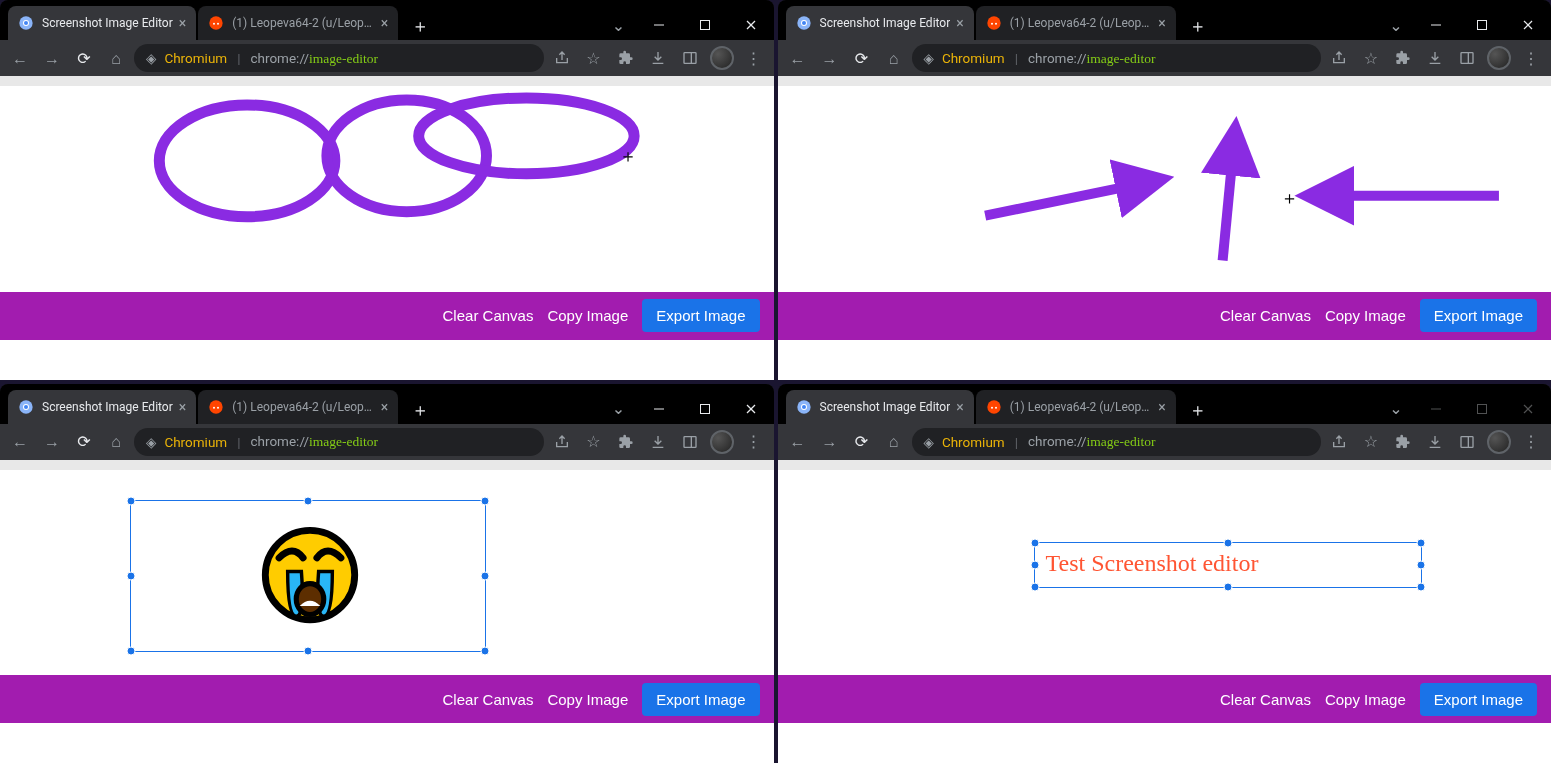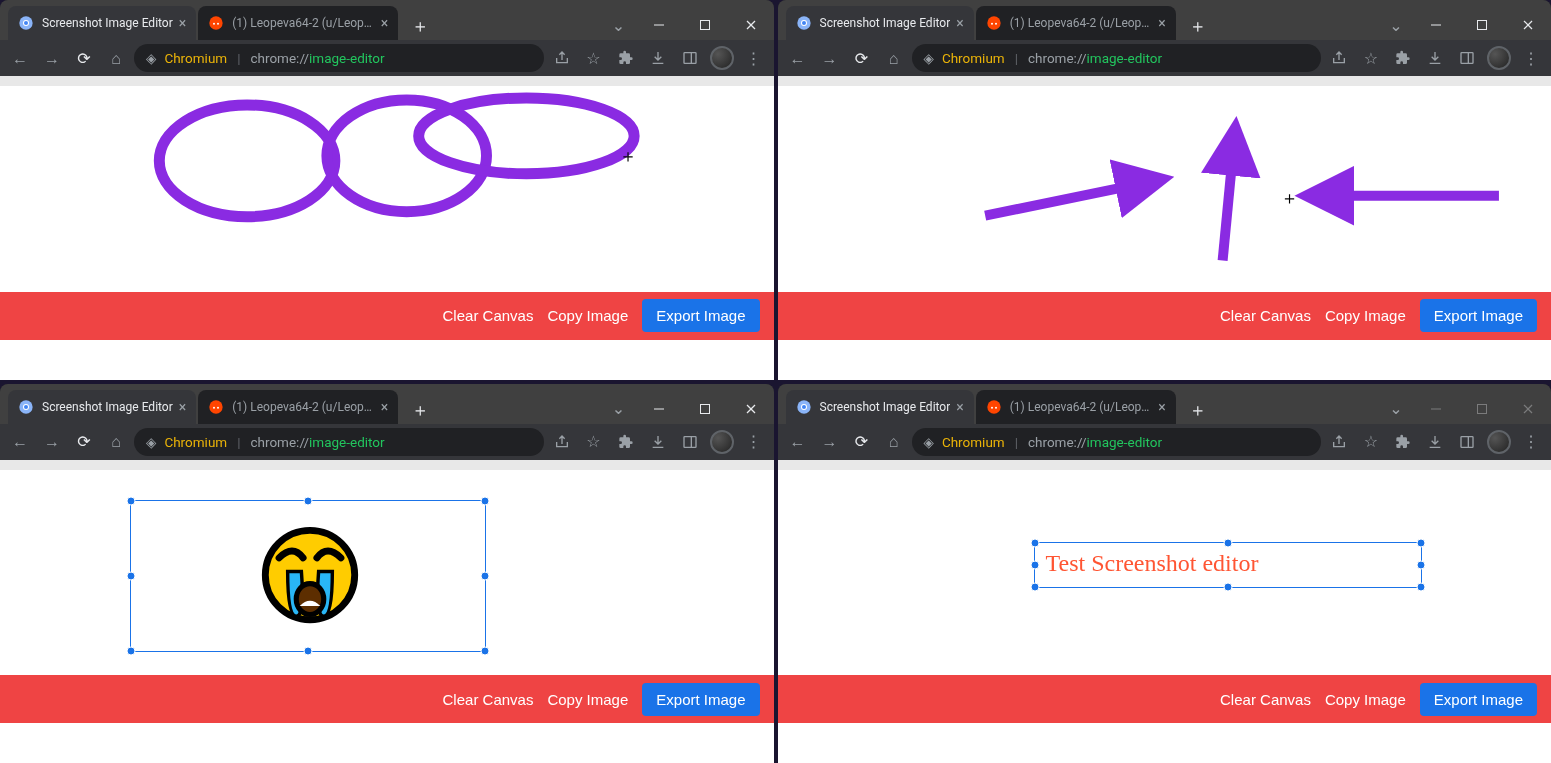--- a/index.html
+++ b/index.html
@@ -23,21 +23,21 @@
     background: #202124;
     display: flex;
     flex-direction: column;
     border-radius: 8px 8px 0 0;
     overflow: hidden;
     position: relative;
   }
   
   .titlebar {
     height: 40px;
-    background: #404040;
+    background: #000000;
     display: flex;
     align-items: flex-end;
     position: relative;
   }
   .tabs-region { flex: 1; display: flex; align-items: flex-end; height: 100%; padding-left: 8px;}
   .tab {
     height: 34px;
     background: #35363a;
     color: #e8eaed;
     font-size: 12px;
@@ -73,27 +73,27 @@
   .tb-icon {
     width: 28px; height: 28px; display:flex; align-items:center; justify-content:center; color:#9aa0a6; cursor:pointer; border-radius:50%;
   }
   .tb-icon.active{ color:#e8eaed;}
   .omnibox {
     flex:1; height:28px; background:#202124; border-radius:14px; display:flex; align-items:center; padding:0 12px; color:#9aa0a6; font-size:13.5px; gap:8px;
   }
   .omnibox .chip { color:#eab308;}
   .omnibox .sep { color:#5f6368; margin:0 2px;}
   .omnibox .url-dim { color:#9aa0a6;}
-  .omnibox .url-bright { color:#22c55e;}
+  .omnibox .url-bright { color:#84cc16;font-family:Liberation Serif, serif;}
   .avatar-ring { width:24px; height:24px; border-radius:50%; background:radial-gradient(circle at 30% 30%, #555, #222); border:2px solid #5f6368;}
   
   .content-wrap { flex:1; background:#fff; display:flex; flex-direction:column; position:relative;}
   .canvas-area { flex:1; background:#fff; position:relative; overflow:hidden;}
   .action-bar {
-    height:48px; background:#ef4444; display:flex; align-items:center; justify-content:flex-end; gap:14px; padding:16px 14px; color:#fff;
+    height:48px; background:#a21caf; display:flex; align-items:center; justify-content:flex-end; gap:14px; padding:16px 14px; color:#fff;
   }
   .action-btn { font-size:15px; color:#fff; cursor:pointer; background:none; border:none;}
   .action-btn.primary { background:#1a73e8; padding:8px 14px; border-radius:4px;}
   .below-bar { height:40px; background:#fff;}
   
   svg.draw { position:absolute; top:0; left:0; width:100%; height:100%;}
   
   .sel-box { position:absolute; border:1.5px solid #1a73e8;}
   .sel-handle { position:absolute; width:9px; height:9px; background:#1a73e8; border:1px solid #fff; border-radius:50%; transform:translate(-50%,-50%);}
   

